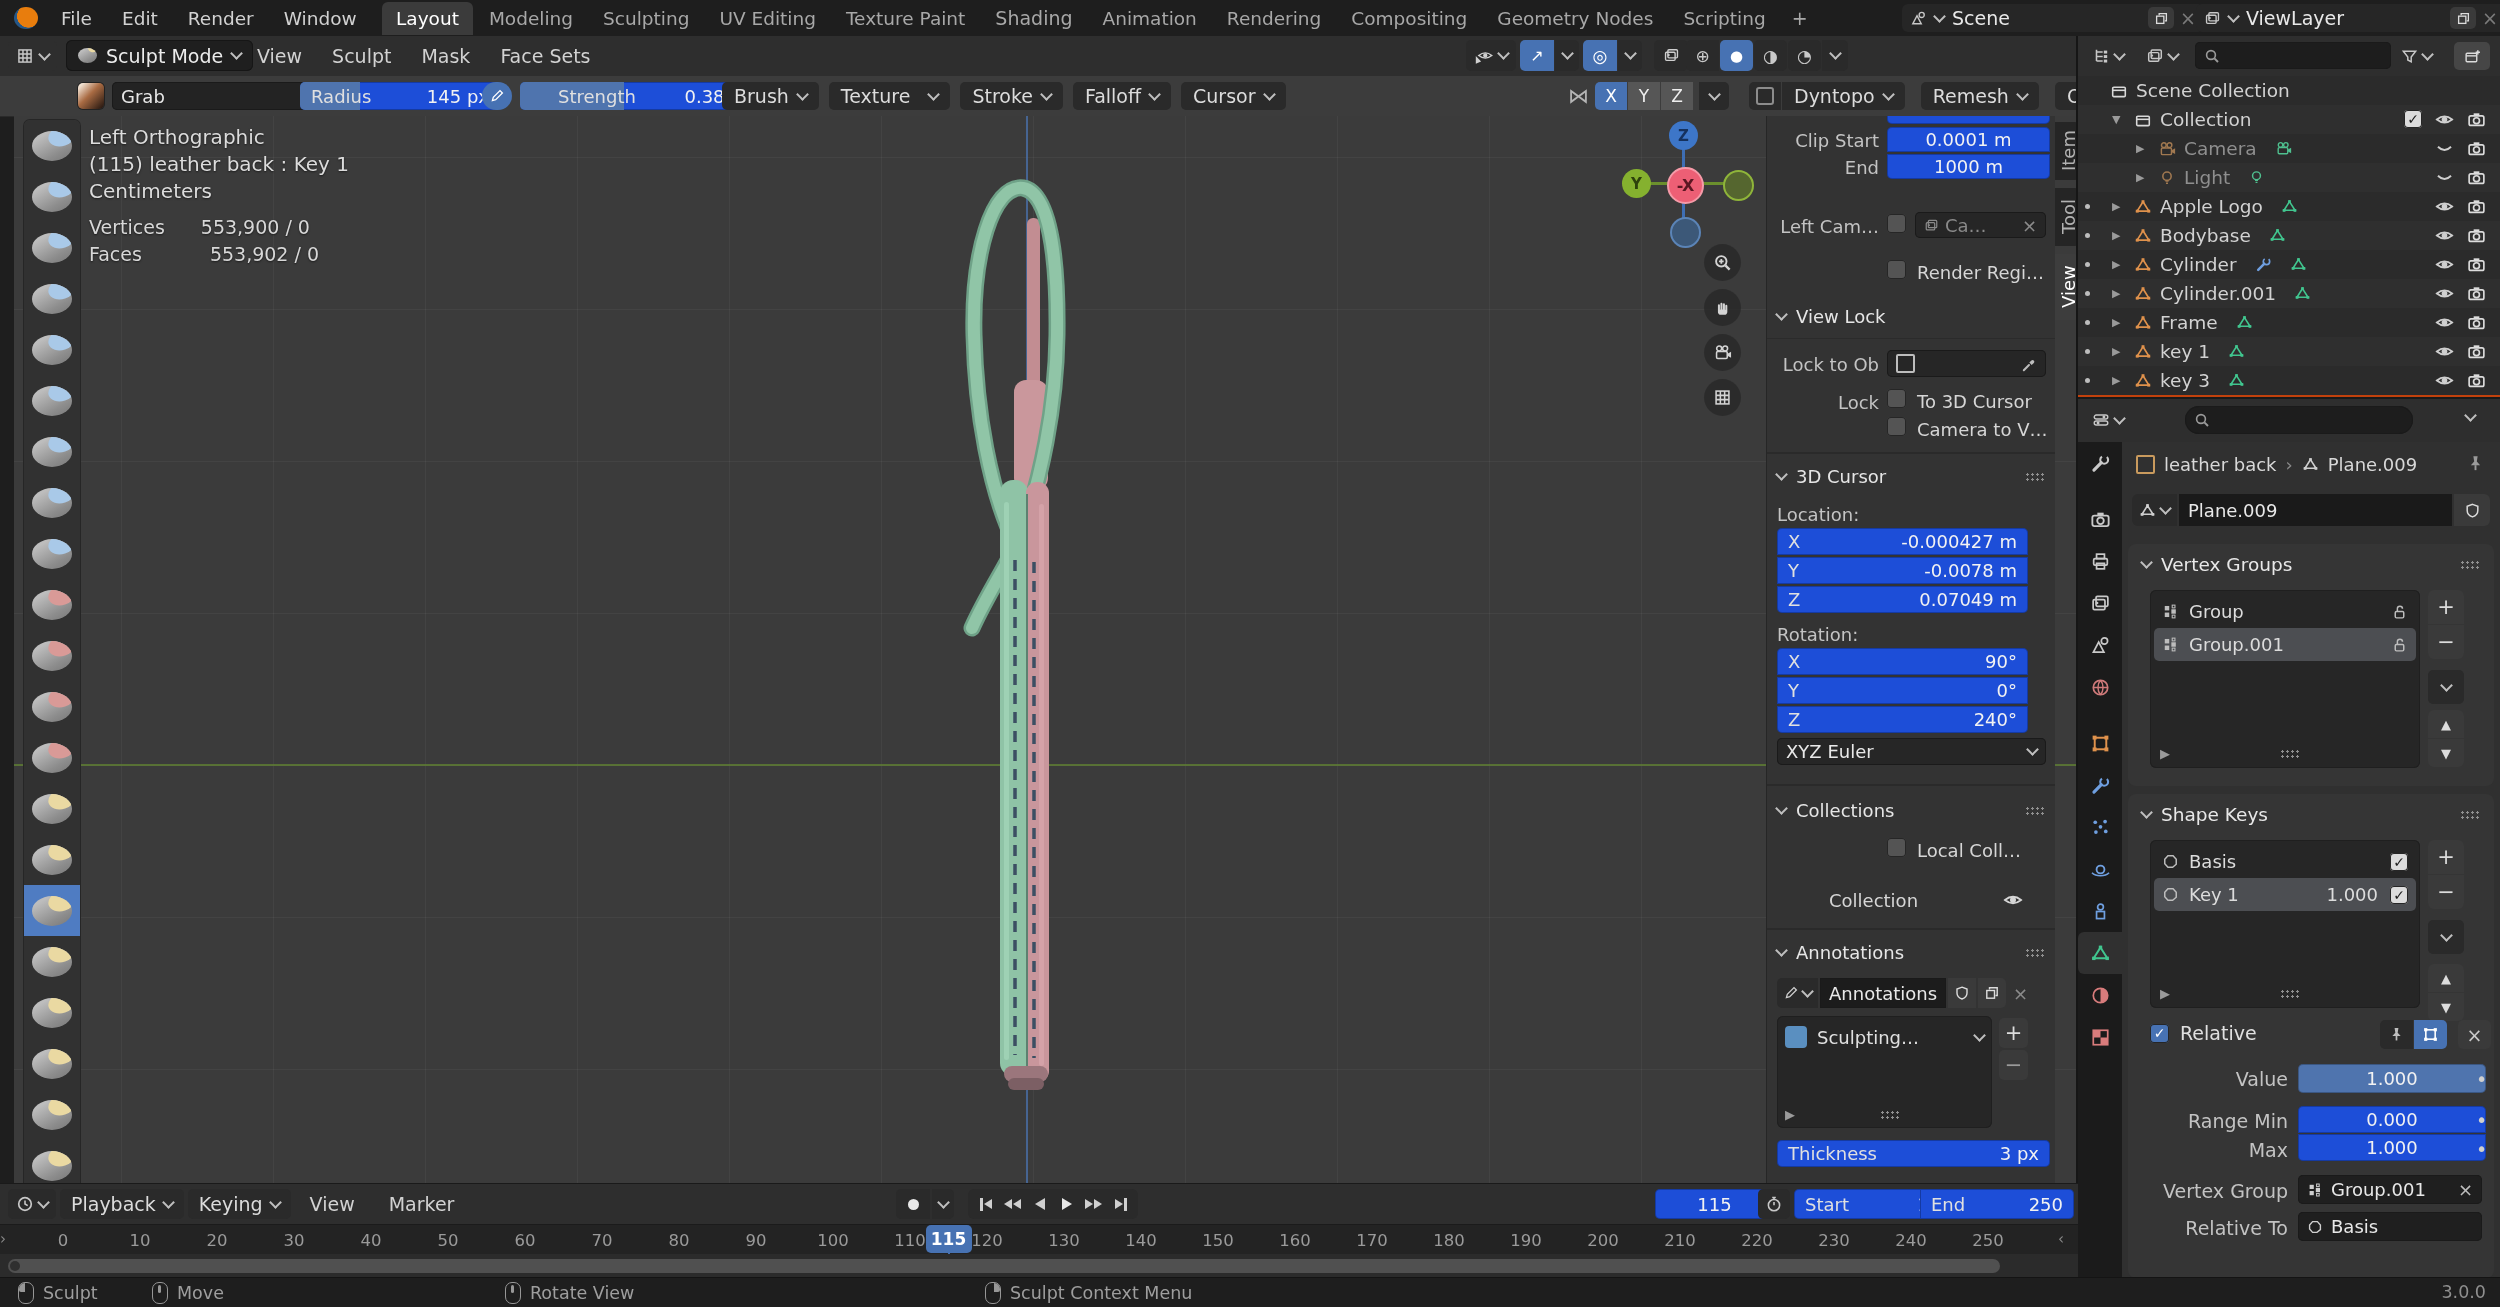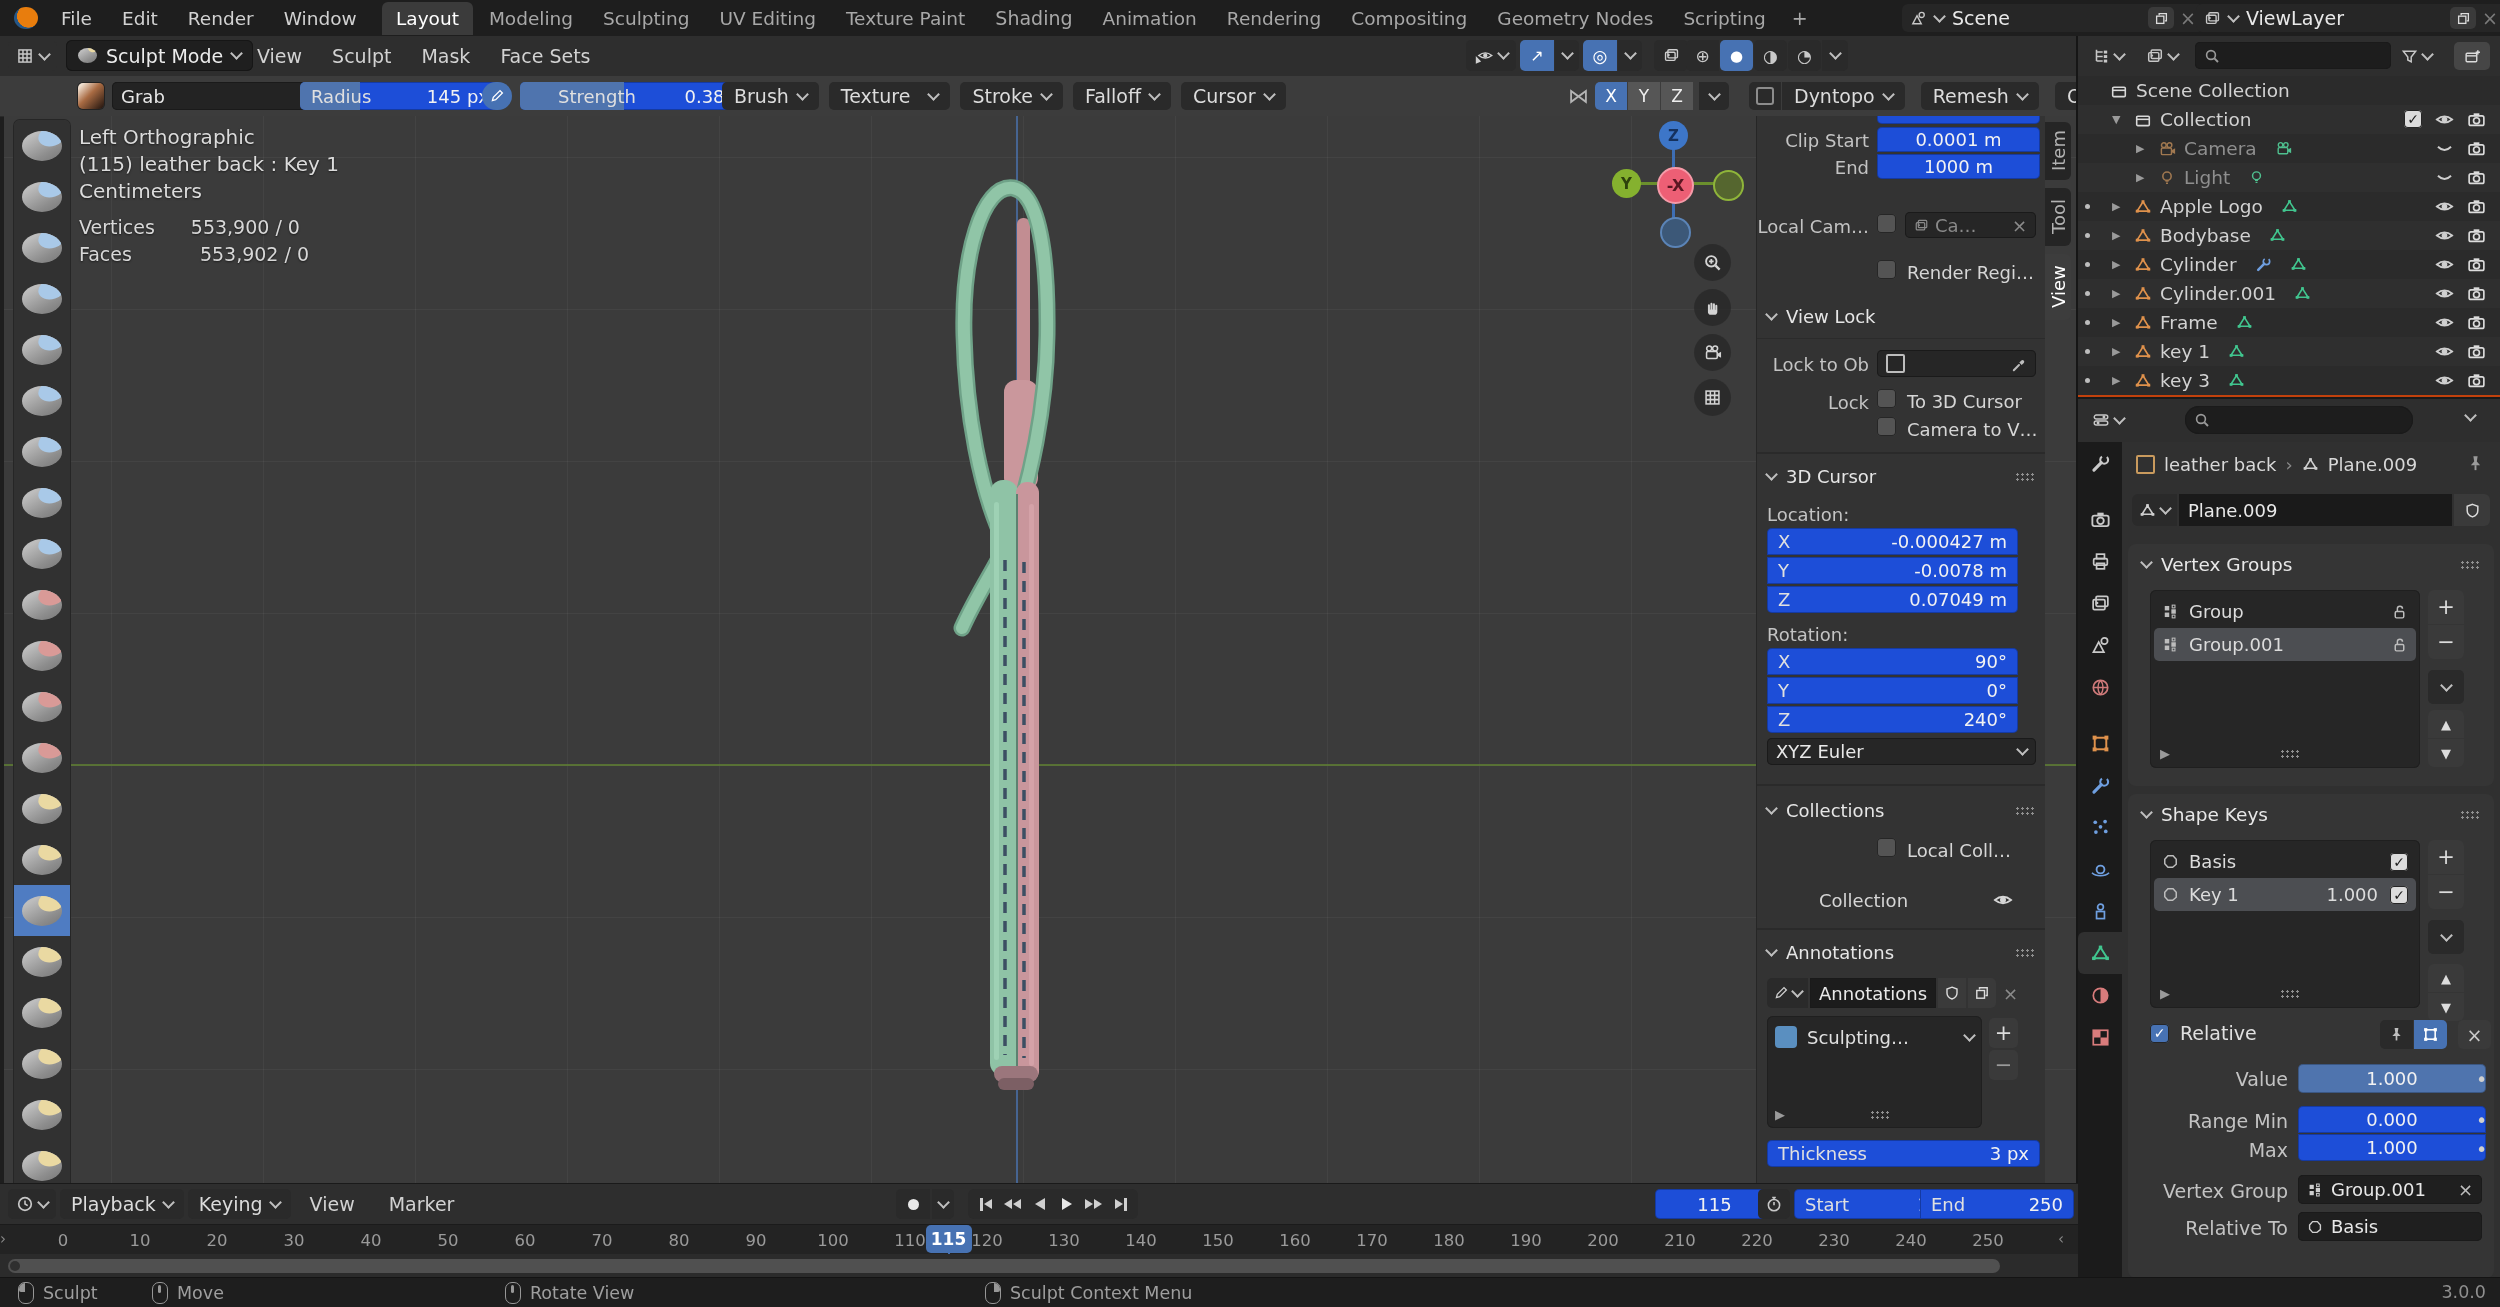--- a/index.html
+++ b/index.html
@@ -418,21 +418,21 @@
           <span id="dd-remesh">Remesh</span>
           <span class="cv"></span>
         </span>
       <span class="btn darker flex" style="height:28px;padding:0 12px;gap:9px;margin-left:10px;">
           <span id="dd-options">Options</span>
           <span class="cv"></span>
         </span>
     </div>
   </div>
 
-  <div class="abs" id="viewport" style="left:4px;top:116px;width:2078px;height:1067px;background:#3b3b3b;
+  <div class="abs" id="viewport" style="left:14px;top:116px;width:2078px;height:1067px;background:#3b3b3b;
        background-image:linear-gradient(rgba(255,255,255,0.045) 1px,transparent 1px),linear-gradient(90deg,rgba(255,255,255,0.045) 1px,transparent 1px);
        background-size:152px 152px;background-position:107px 41px;overflow:hidden;">
 
     <div class="abs" style="left:0;top:648px;width:2078px;height:2px;background:#5d7a34;opacity:.85;"></div>
     <div class="abs" style="left:1012px;top:0;width:2px;height:1067px;background:#4a6fa8;opacity:.8;"></div>
 
     <svg class="abs" style="left:930px;top:54px;" width="180" height="950" viewBox="0 0 180 950">
       <rect x="83" y="48" width="13" height="272" rx="6" fill="#c28d92"></rect>
       <rect x="70" y="210" width="34" height="110" rx="12" fill="#ca979c"></rect>
       <path d="M28 458 C45 420 70 385 79 360 C96 310 112 240 113 165 C114 85 105 22 79 18 C48 14 28 85 30 165 C32 250 48 318 64 357" fill="none" stroke="#6fa288" stroke-width="17" stroke-linecap="round"></path>
@@ -609,21 +609,21 @@
       <div class="abs fld" style="left:120px;top:-14px;width:141px;height:22px;border-radius:0 0 5px 5px;"></div>
       <div class="abs" style="left:0;top:14px;width:112px;text-align:right;color:#c3c3c3;">Clip Start</div>
       <div class="abs fld" style="left:120px;top:11px;width:141px;height:25px;border-radius:5px 5px 0 0;justify-content:center;">
           <span>0.0001 m</span>
         </div>
       <div class="abs" style="left:0;top:41px;width:112px;text-align:right;color:#c3c3c3;">End</div>
       <div class="abs fld" style="left:120px;top:38px;width:141px;height:25px;border-radius:0 0 5px 5px;justify-content:center;">
           <span>1000 m</span>
         </div>
 
-      <div class="abs" style="left:0;top:100px;width:112px;text-align:right;color:#c3c3c3;">Local Cam…</div>
+      <div class="abs" style="left:0;top:100px;width:112px;text-align:right;color:#c3c3c3;">Left Cam…</div>
       <div class="abs cb" style="left:120px;top:98px;"></div>
       <div class="abs dfld" style="left:148px;top:96px;width:113px;height:26px;gap:6px;color:#8a8a8a;">
         <svg class="ic" width="15" height="15" style="color:#8a8a8a">
             <use href="#i-photos"></use>
           </svg>
         <span>Ca…</span>
           <span style="margin-left:auto;">×</span>
       </div>
       <div class="abs cb" style="left:120px;top:144px;"></div>
       <div class="abs" style="left:150px;top:146px;color:#d6d6d6;">Render Regi…</div>

